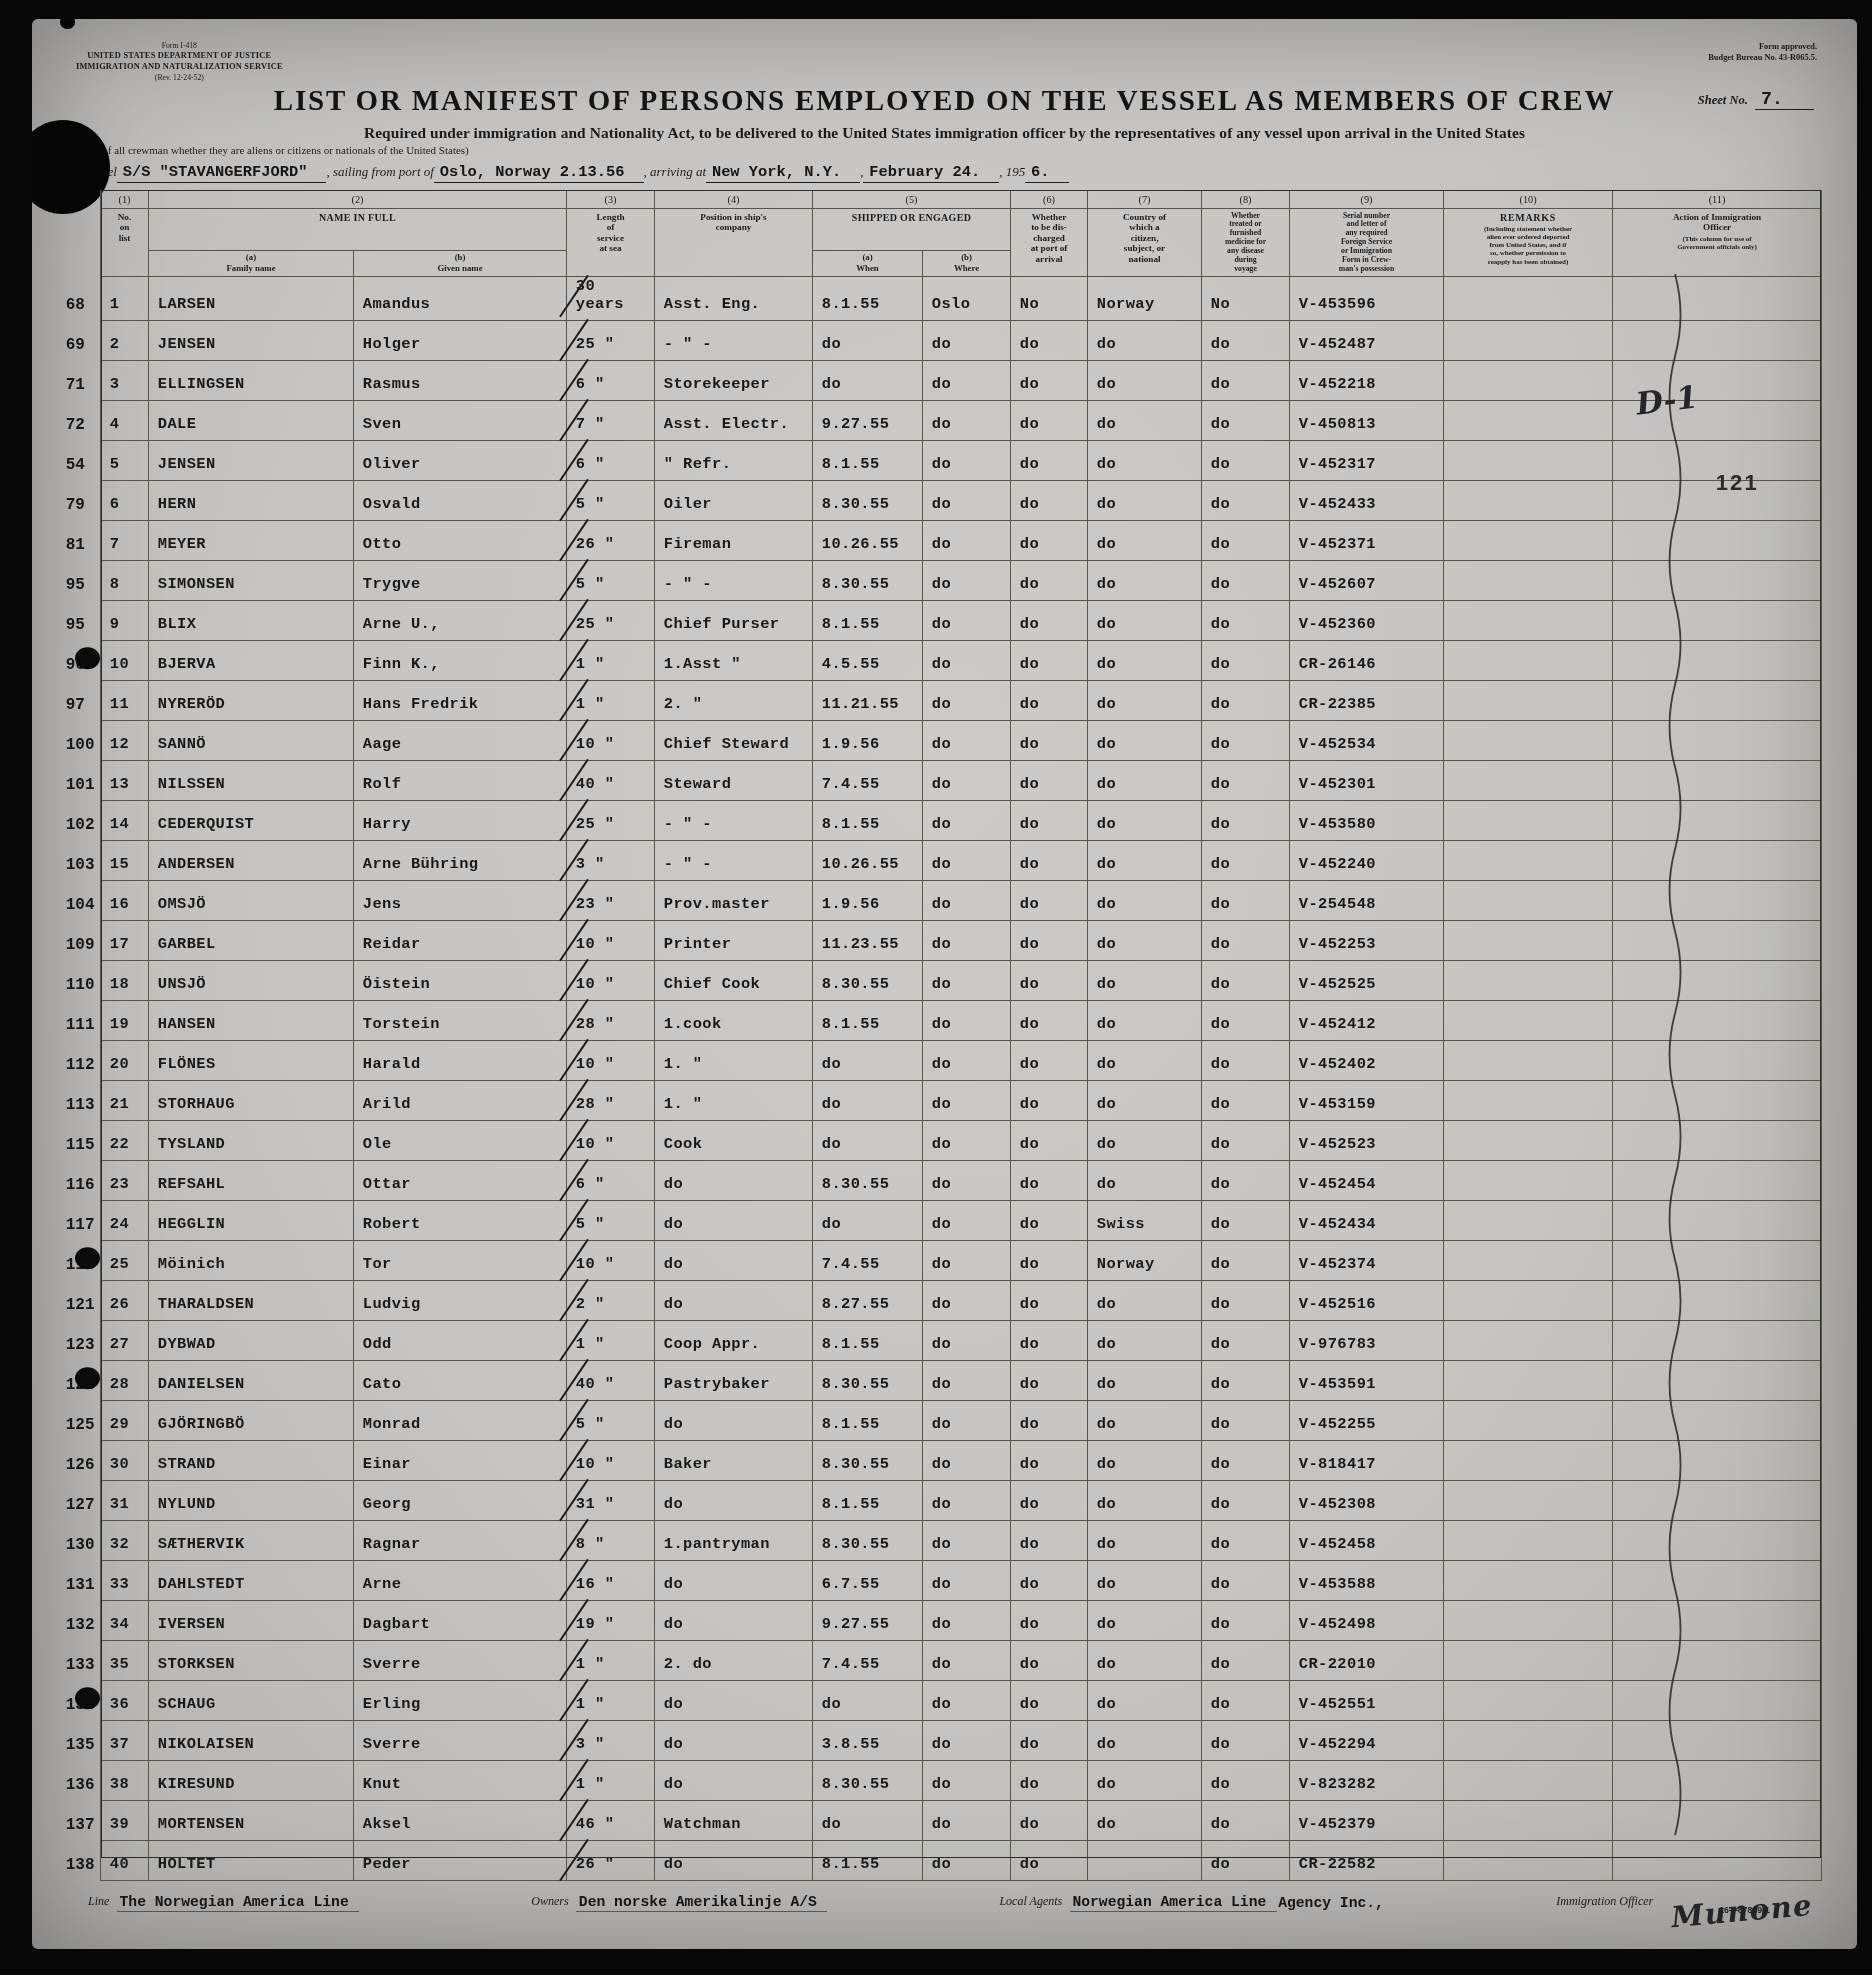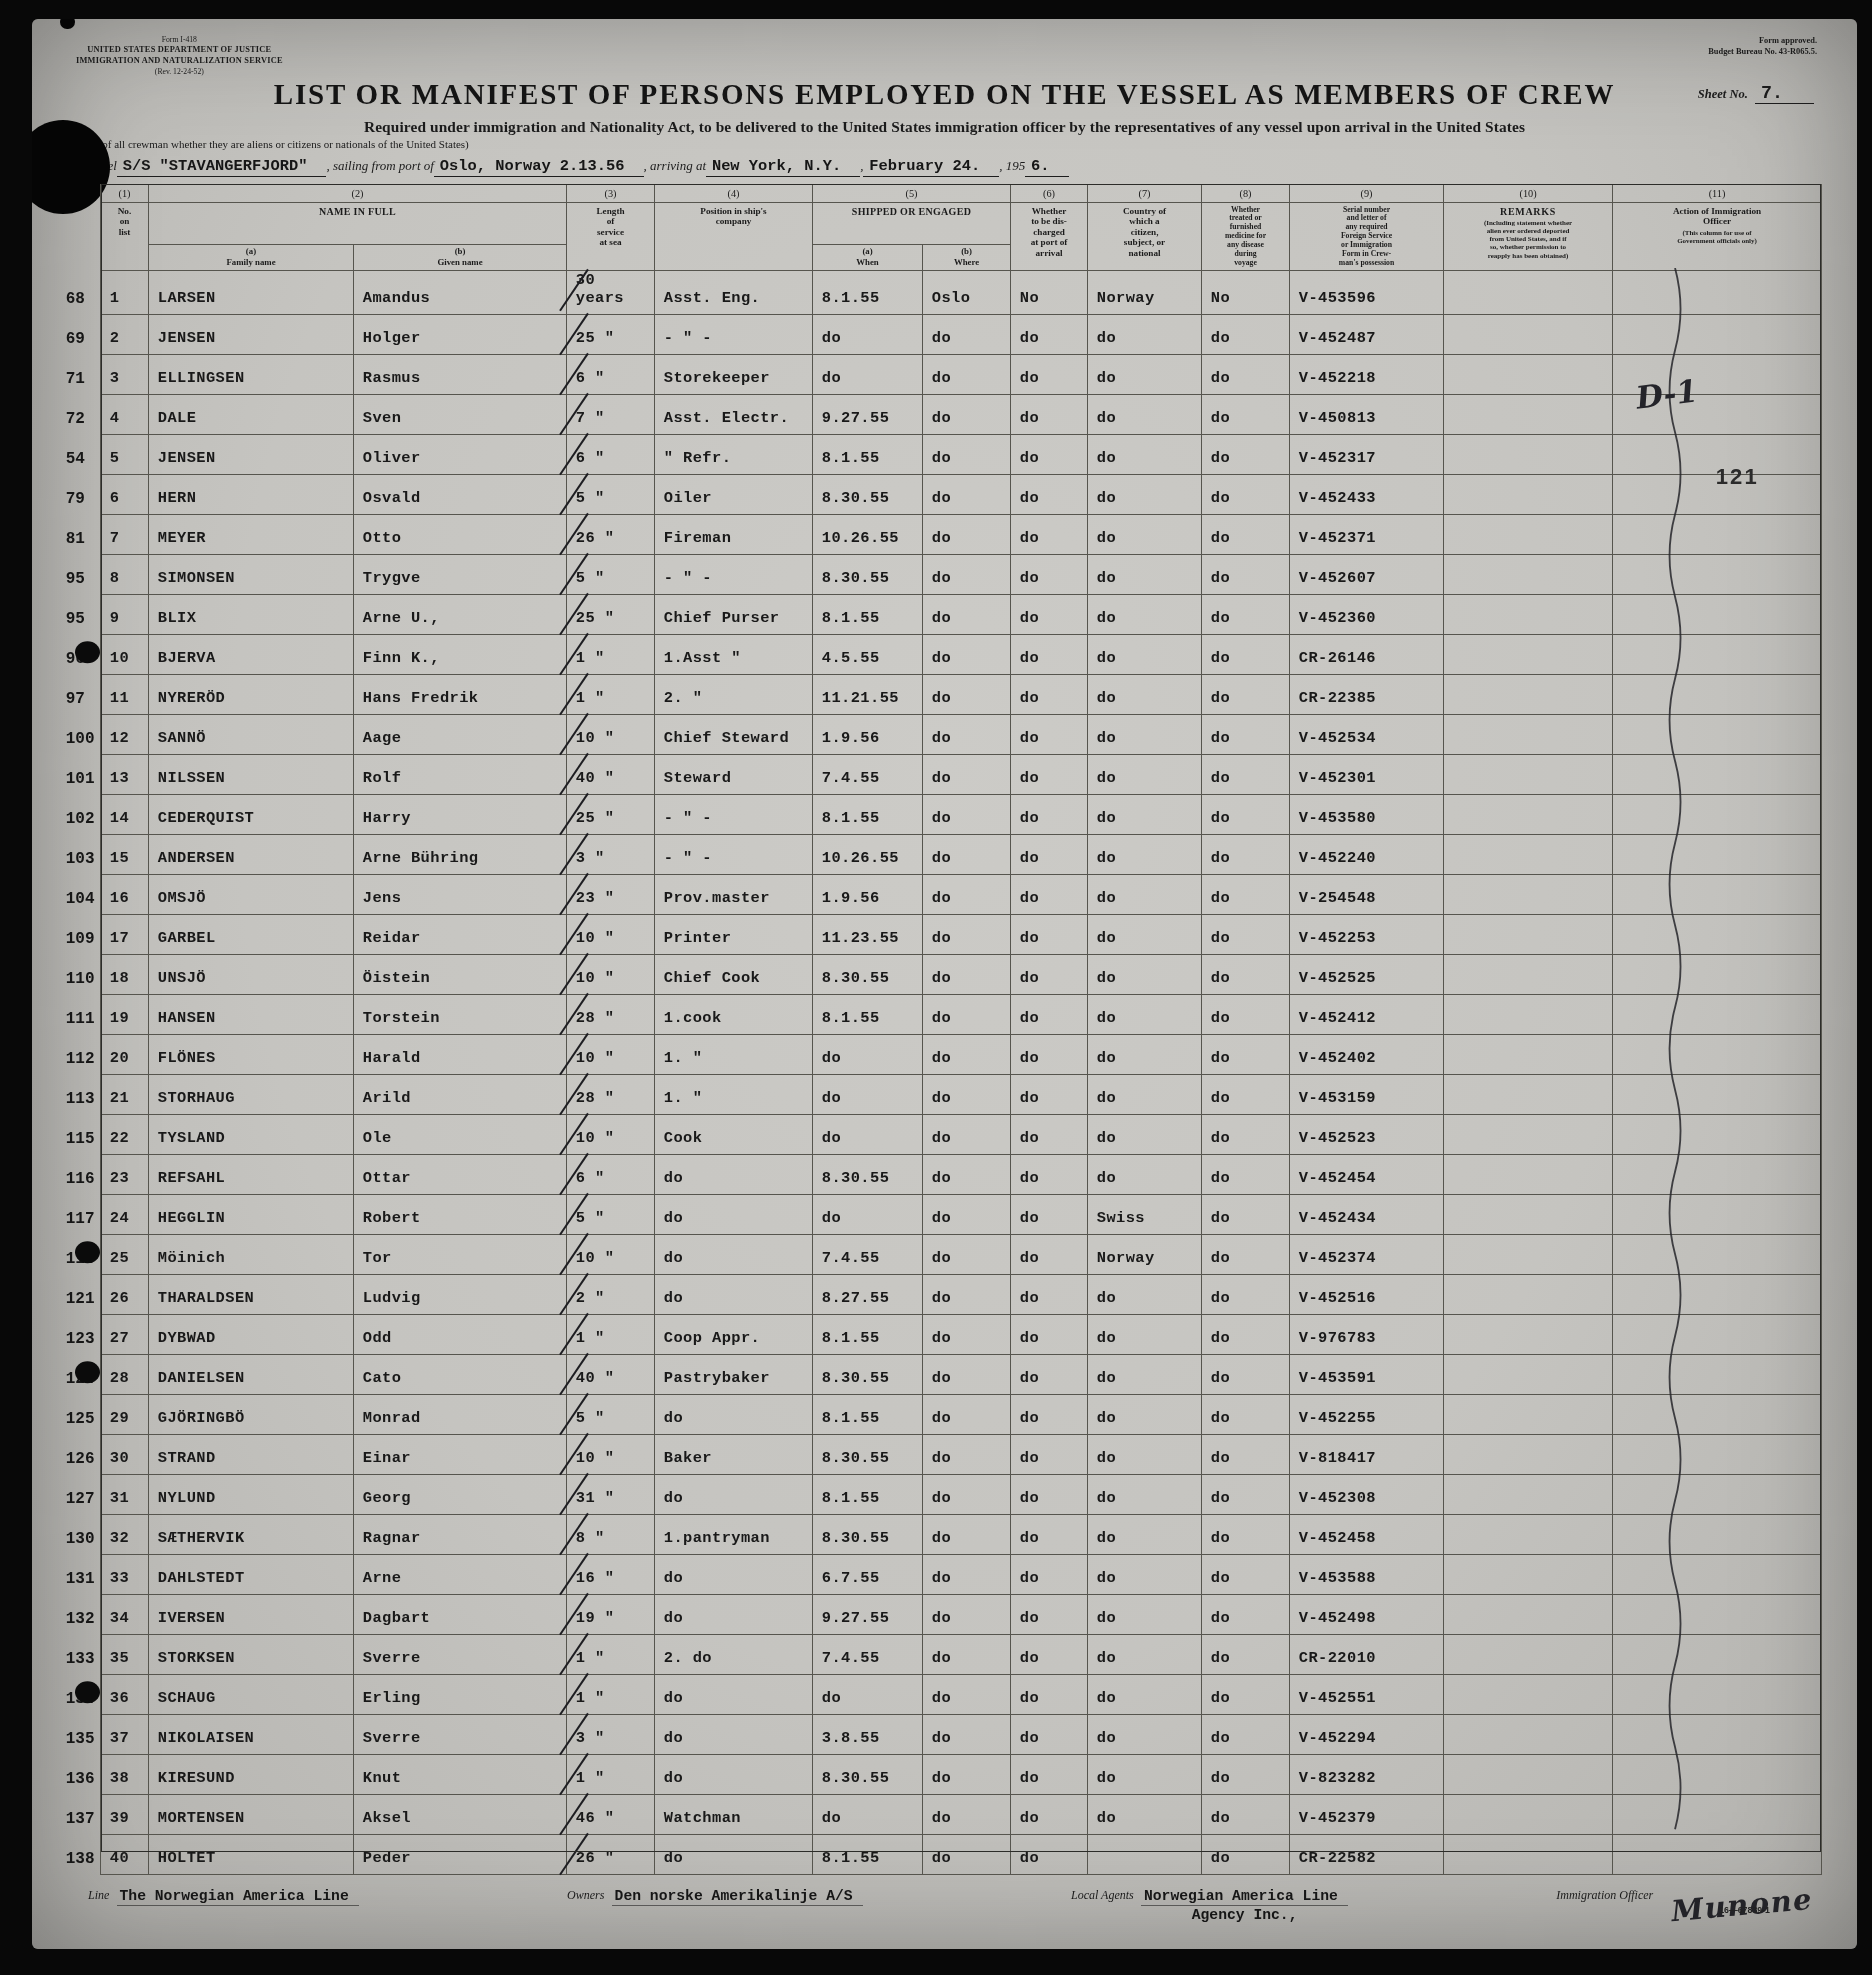--- a/index.html
+++ b/index.html
@@ -18,21 +18,21 @@
     background: radial-gradient(ellipse at 50% 38%, #cccbc7 0%, #c5c4c0 55%, #b3b2ae 100%);
     box-shadow: inset 0 0 125px rgba(0,0,0,0.33);
     border-radius:5.9px;
     overflow:hidden;
   }
   .hole { position:absolute; background:#050505; border-radius:50%; }
   .hole-big   { left:-16px; top:101px; width:94px; height:94px; }
   .hole-small { left:28px;  top:-4.4px;  width:14.7px;  height:14.7px; }
 
   
-  .hdr-top { display:flex; justify-content:space-between; padding:16px 40px 0 44px; }
+  .hdr-top { display:flex; justify-content:space-between; padding:22px 40px 0 44px; }
   .form-block { text-align:center; font-size:8.4px; line-height:1.3; }
   .form-block .b { font-weight:bold; letter-spacing:0.2px; }
   .form-block .sm { font-size:7.7px; }
   .approval-block { text-align:right; font-size:8.4px; font-weight:bold; line-height:1.35; }
 
   .title-row { position:relative; margin-top:1.5px; height:35px; }
   .doc-title {
     text-align:center; font-size:29px; font-weight:bold; letter-spacing:1.8px;
     font-family:"Liberation Serif", serif; color:#141414;
   }
@@ -98,21 +98,21 @@
 
   
   .doc-footer {
     display:flex; align-items:flex-start; justify-content:space-between;
     margin:13.2px 44px 0 56px;
   }
   .f-item { display:flex; align-items:flex-start; gap:7.3px; }
   .f-lbl { font-style:italic; font-size:12px; }
   .f-val { font-size:14.7px; }
   .u2 { border-bottom:1.1px solid rgba(20,20,20,0.55); padding:0 10.3px 0.7px 2.9px; }
-  .agents-val { display:flex; flex-direction:column; align-items:center; gap:1.5px; }
+  .agents-val { display:flex; flex-direction:row; align-items:center; gap:1.5px; }
   .signature {
     display:inline-block;
     font-family:"DejaVu Serif", serif; font-style:italic; font-weight:600;
     font-size:29px; letter-spacing:1.5px; color:#232328;
     transform:rotate(-5deg); margin-left:10.3px;
   }
   .print-code {
     position:absolute; right:87px; bottom:34px;
     font-family:"Liberation Sans", sans-serif; font-size:8.8px; font-weight:bold; color:#222;
   }

